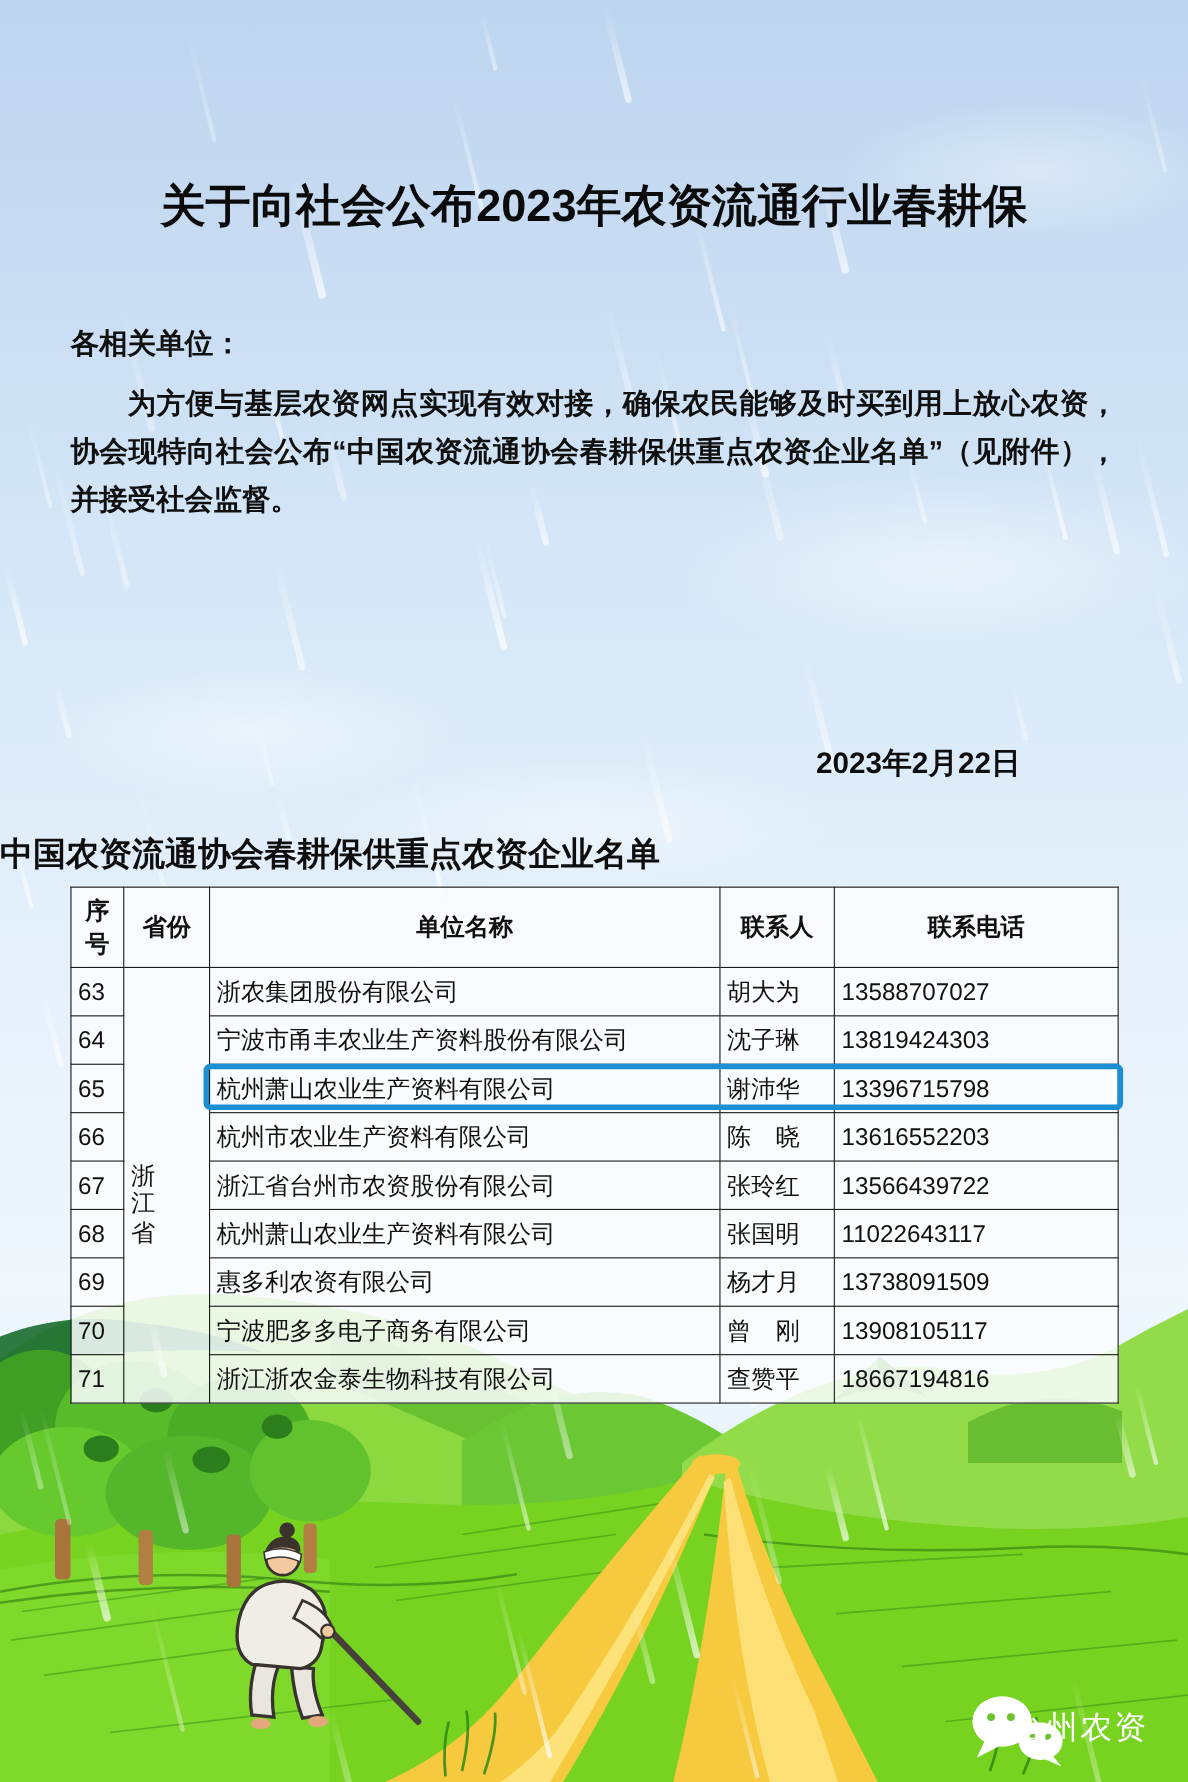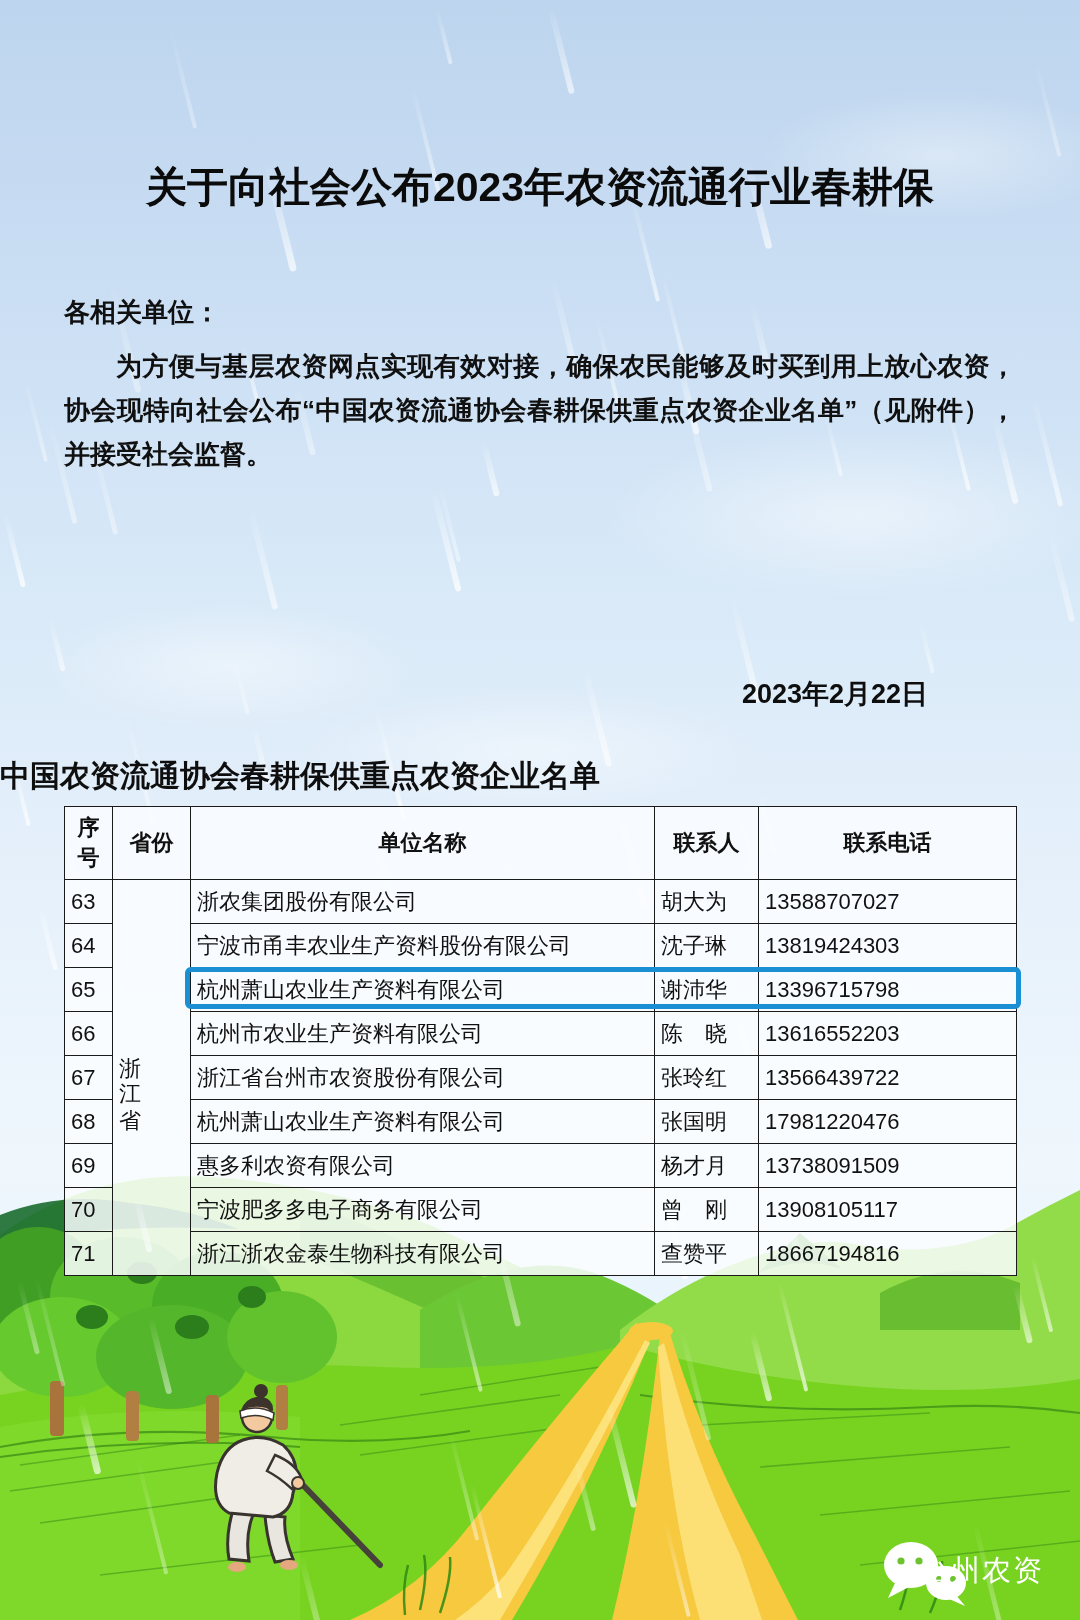--- a/index.html
+++ b/index.html
@@ -282,21 +282,21 @@
             <tr class="hl">
               <td>67</td>
               <td>浙江省台州市农资股份有限公司</td>
               <td>张玲红</td>
               <td>13566439722</td>
             </tr>
             <tr>
               <td>68</td>
               <td>杭州萧山农业生产资料有限公司</td>
               <td>张国明</td>
-              <td>17981220476</td>
+              <td>11022643117</td>
             </tr>
             <tr>
               <td>69</td>
               <td>惠多利农资有限公司</td>
               <td>杨才月</td>
               <td>13738091509</td>
             </tr>
             <tr>
               <td>70</td>
               <td>宁波肥多多电子商务有限公司</td>

